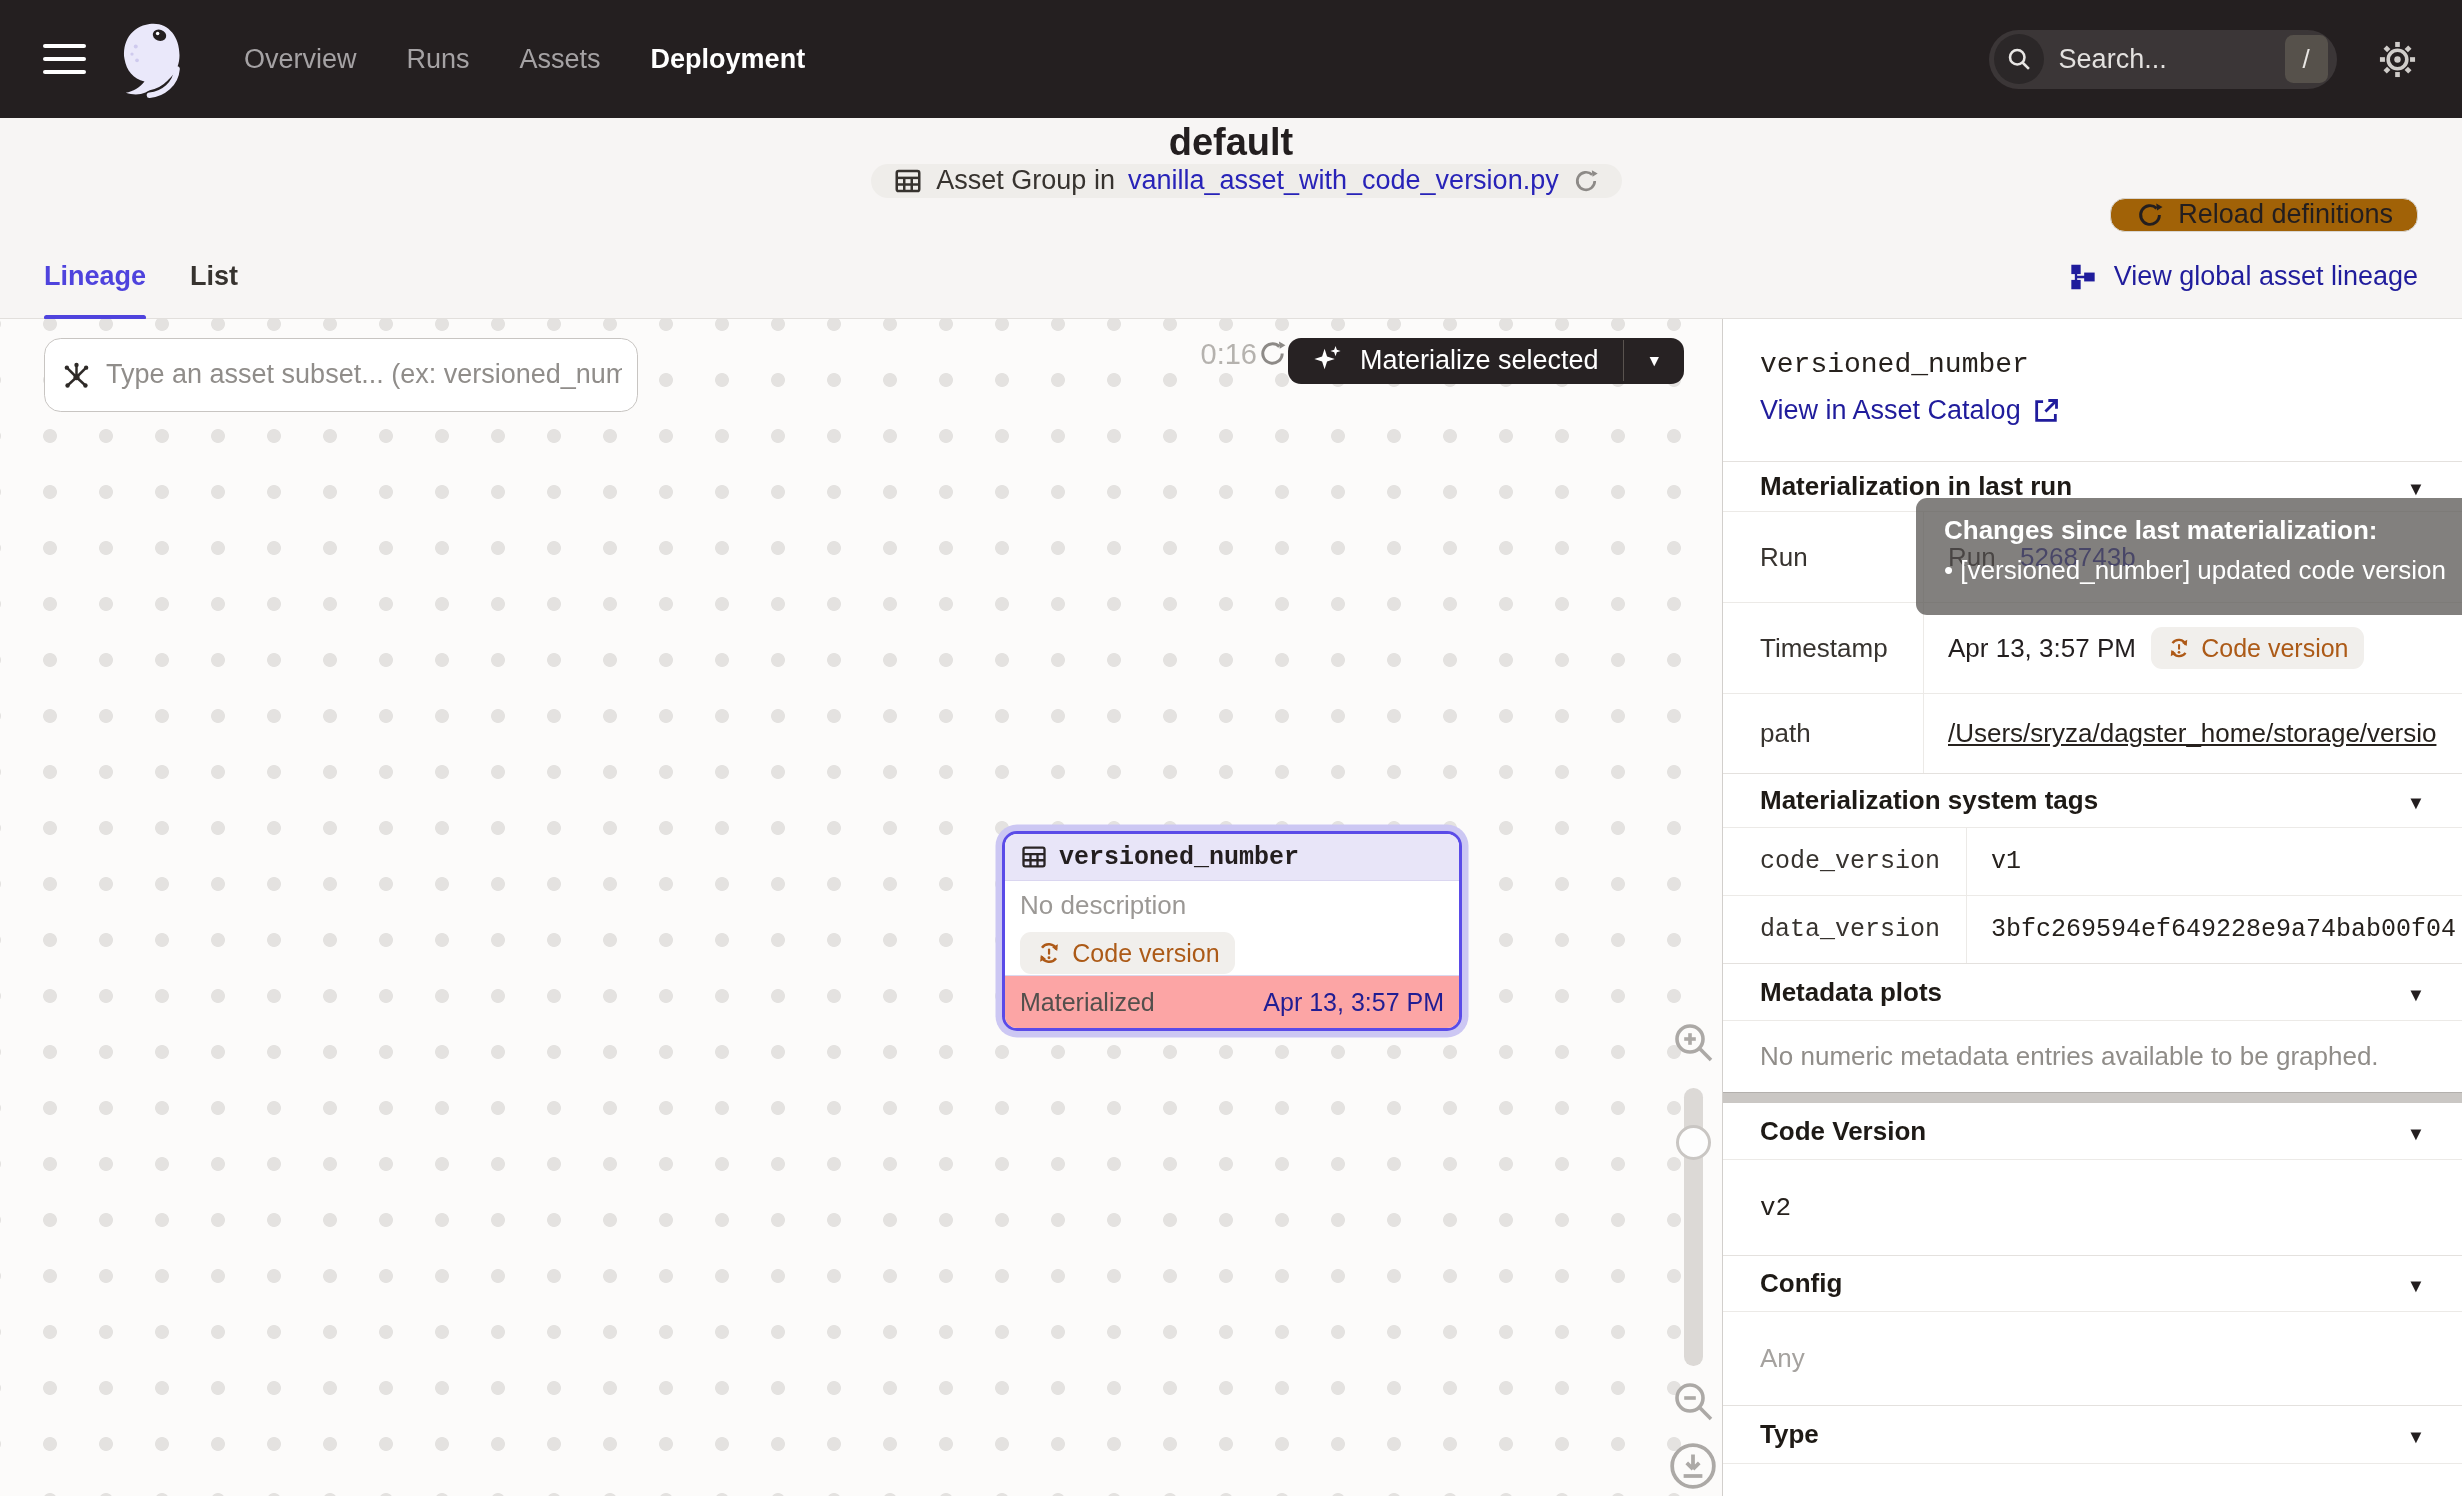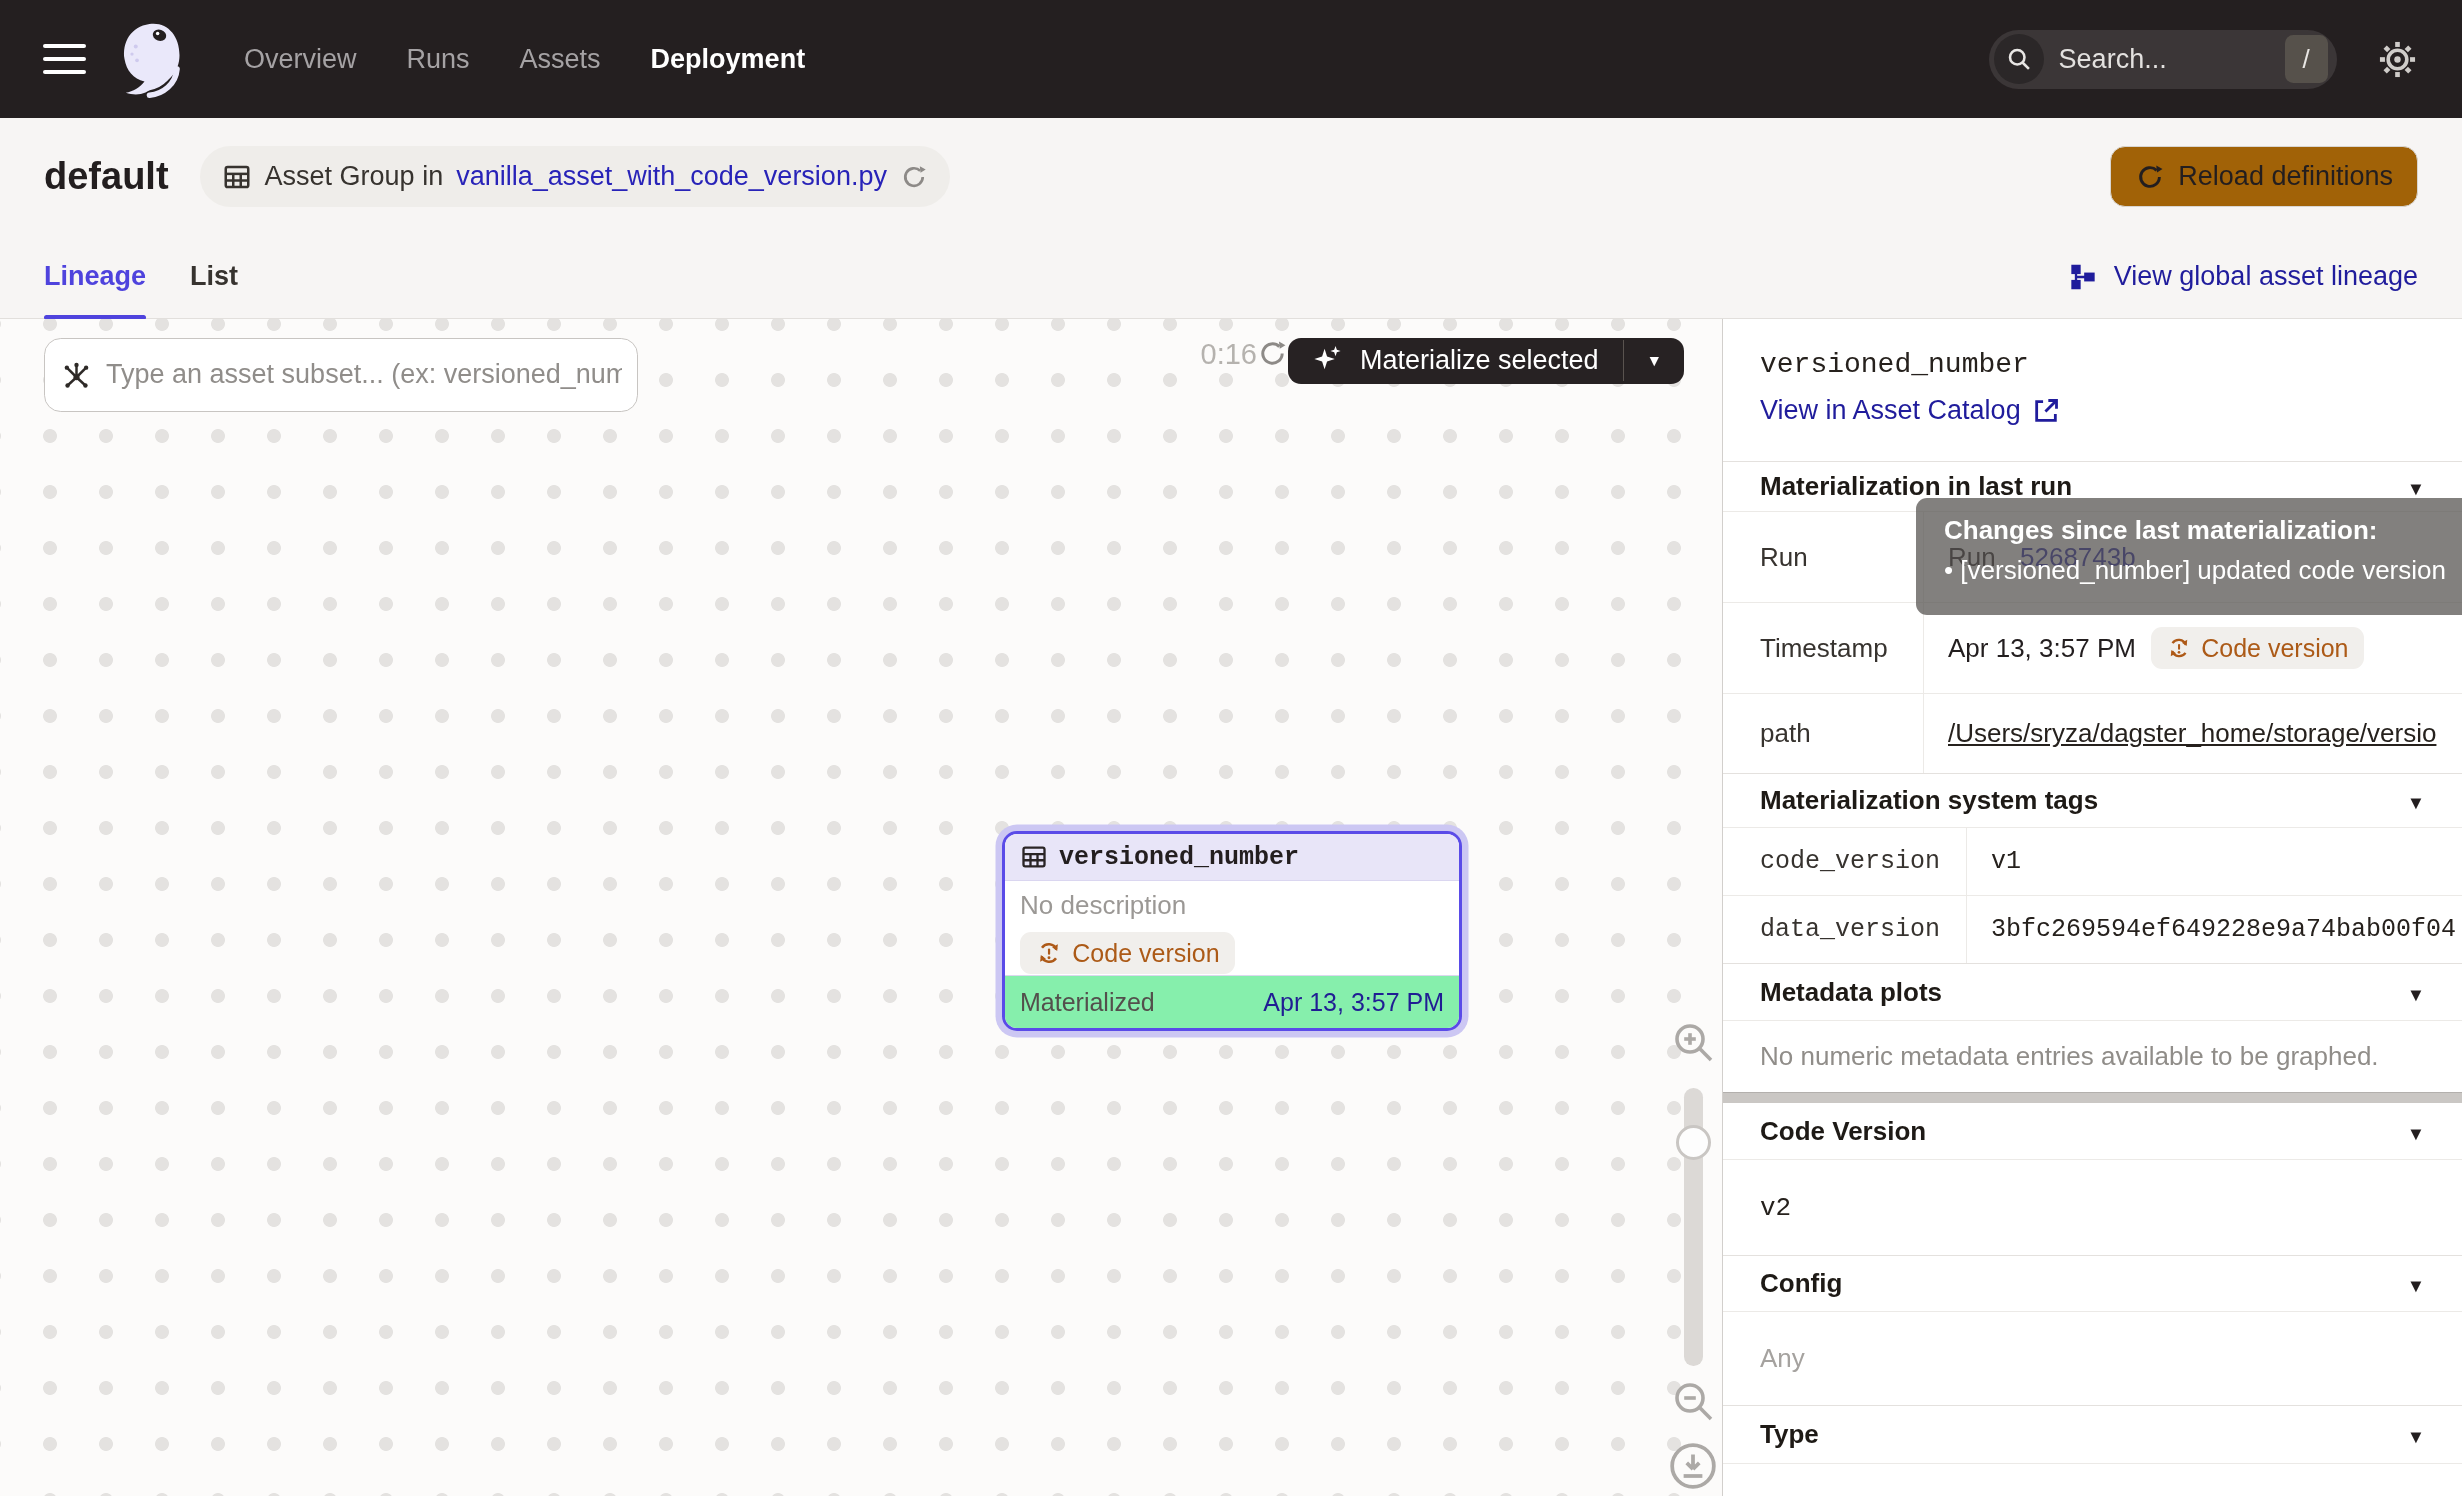--- a/index.html
+++ b/index.html
@@ -16,21 +16,21 @@
   .nav-item { color:#A5A2A4; font-size:27px; font-weight:500; cursor:pointer; }
   .nav-item.active { color:#FFFFFF; font-weight:700; }
   .nav-spacer { flex:1; }
   .search-pill { width:348px; height:59px; border-radius:30px; background:#3B3637; display:flex; align-items:center; padding:0 9.3px 0 4.6px; cursor:pointer; }
   .search-circle { width:50px; height:50px; border-radius:50%; background:#2B2728; display:flex; align-items:center; justify-content:center; flex:none; }
   .search-ph { color:#E3E1DF; font-size:27px; margin-left:15px; flex:1; }
   .slash-badge { width:43px; height:48px; background:#56514B; border-radius:8.3px; color:#E9E7E4; font-size:26px; display:flex; align-items:center; justify-content:center; }
   .gear { margin-left:39px; display:flex; cursor:pointer; }
 
   
-  .page-header { height:117px; display:flex; align-items:center; padding:3px 44px; }
+  .page-header { height:117px; display:flex; align-items:center; padding:3px 44px;flex-direction:column; }
   .page-title { font-size:38px; font-weight:700; }
   .group-pill { margin-left:31px; height:61px; background:#EFEDEA; border-radius:30.5px; display:flex; align-items:center; gap:13px; padding:0 22px; font-size:27px; color:#37332F; }
   .group-link { color:#2823B8; cursor:pointer; }
   .pill-refresh { color:#8D8A87; display:flex; cursor:pointer; }
   .reload-btn { margin-left:auto; height:61px; border:1.9px solid #D8D5D1; border-radius:15px; background:#a16207; display:flex; align-items:center; gap:13px; padding:0 24px; font-size:27px; color:#231E1F; cursor:pointer; }
 
   
   .tabs-row { height:84px; display:flex; align-items:stretch; padding:0 44px; border-bottom:1.9px solid #E2DFDC; }
   .tab { display:flex; align-items:center; font-size:27px; font-weight:600; position:relative; cursor:pointer; color:#37332F; }
   .tab.active { color:#4F43DD; }
@@ -57,21 +57,21 @@
   .mat-sep { width:1.9px; height:41px; background:#59534F; margin-left:24px; }
   .mat-caret { padding:0 22px; display:flex; align-items:center; align-self:stretch; cursor:pointer; }
   .caret-w::before { content:"▼"; font-size:15.7px; color:#fff; }
 
   
   .asset-node { position:absolute; left:1002px; top:512px; width:460px; height:200px; border:3.7px solid #5A4BE8; border-radius:15px; box-shadow:0 0 0 6.5px #CCC7F3; background:#fff; display:flex; flex-direction:column; overflow:hidden; cursor:pointer; }
   .node-header { height:47px; background:#E8E5F8; display:flex; align-items:center; gap:11px; padding:0 15px; border-bottom:1.9px solid #DAD6F0; font-size:25px; font-weight:700; flex:none; }
   .node-body { flex:1; padding:9.3px 15px 0; }
   .node-desc { font-size:26px; color:#9B9895; }
   .chip { display:inline-flex; align-items:center; gap:9.3px; background:#F1EFEC; border-radius:11px; padding:6.5px 15px; font-size:25px; color:#AC5A17; margin-top:11px; }
-  .node-footer { height:53px; background:#86efac; border-top:1.9px solid #DBD8EE; display:flex; align-items:center; justify-content:space-between; padding:0 15px; font-size:25px; flex:none; }
+  .node-footer { height:53px; background:#fca5a5; border-top:1.9px solid #DBD8EE; display:flex; align-items:center; justify-content:space-between; padding:0 15px; font-size:25px; flex:none; }
   .nf-status { color:#534F4C; }
   .nf-time { color:#201D93; }
 
   
   .zc { position:absolute; cursor:pointer; }
   .zc-in { right:4.6px; top:699px; }
   .zc-track { right:19.4px; top:769px; width:18.5px; height:278px; background:#DCD9D6; border-radius:9.3px; }
   .zc-handle { right:11px; top:806px; width:35px; height:35px; border-radius:50%; background:#FDFDFD; border:3.7px solid #C9C6C3; }
   .zc-out { right:4.6px; top:1058px; }
   .zc-dl { right:3.7px; top:1122px; }

